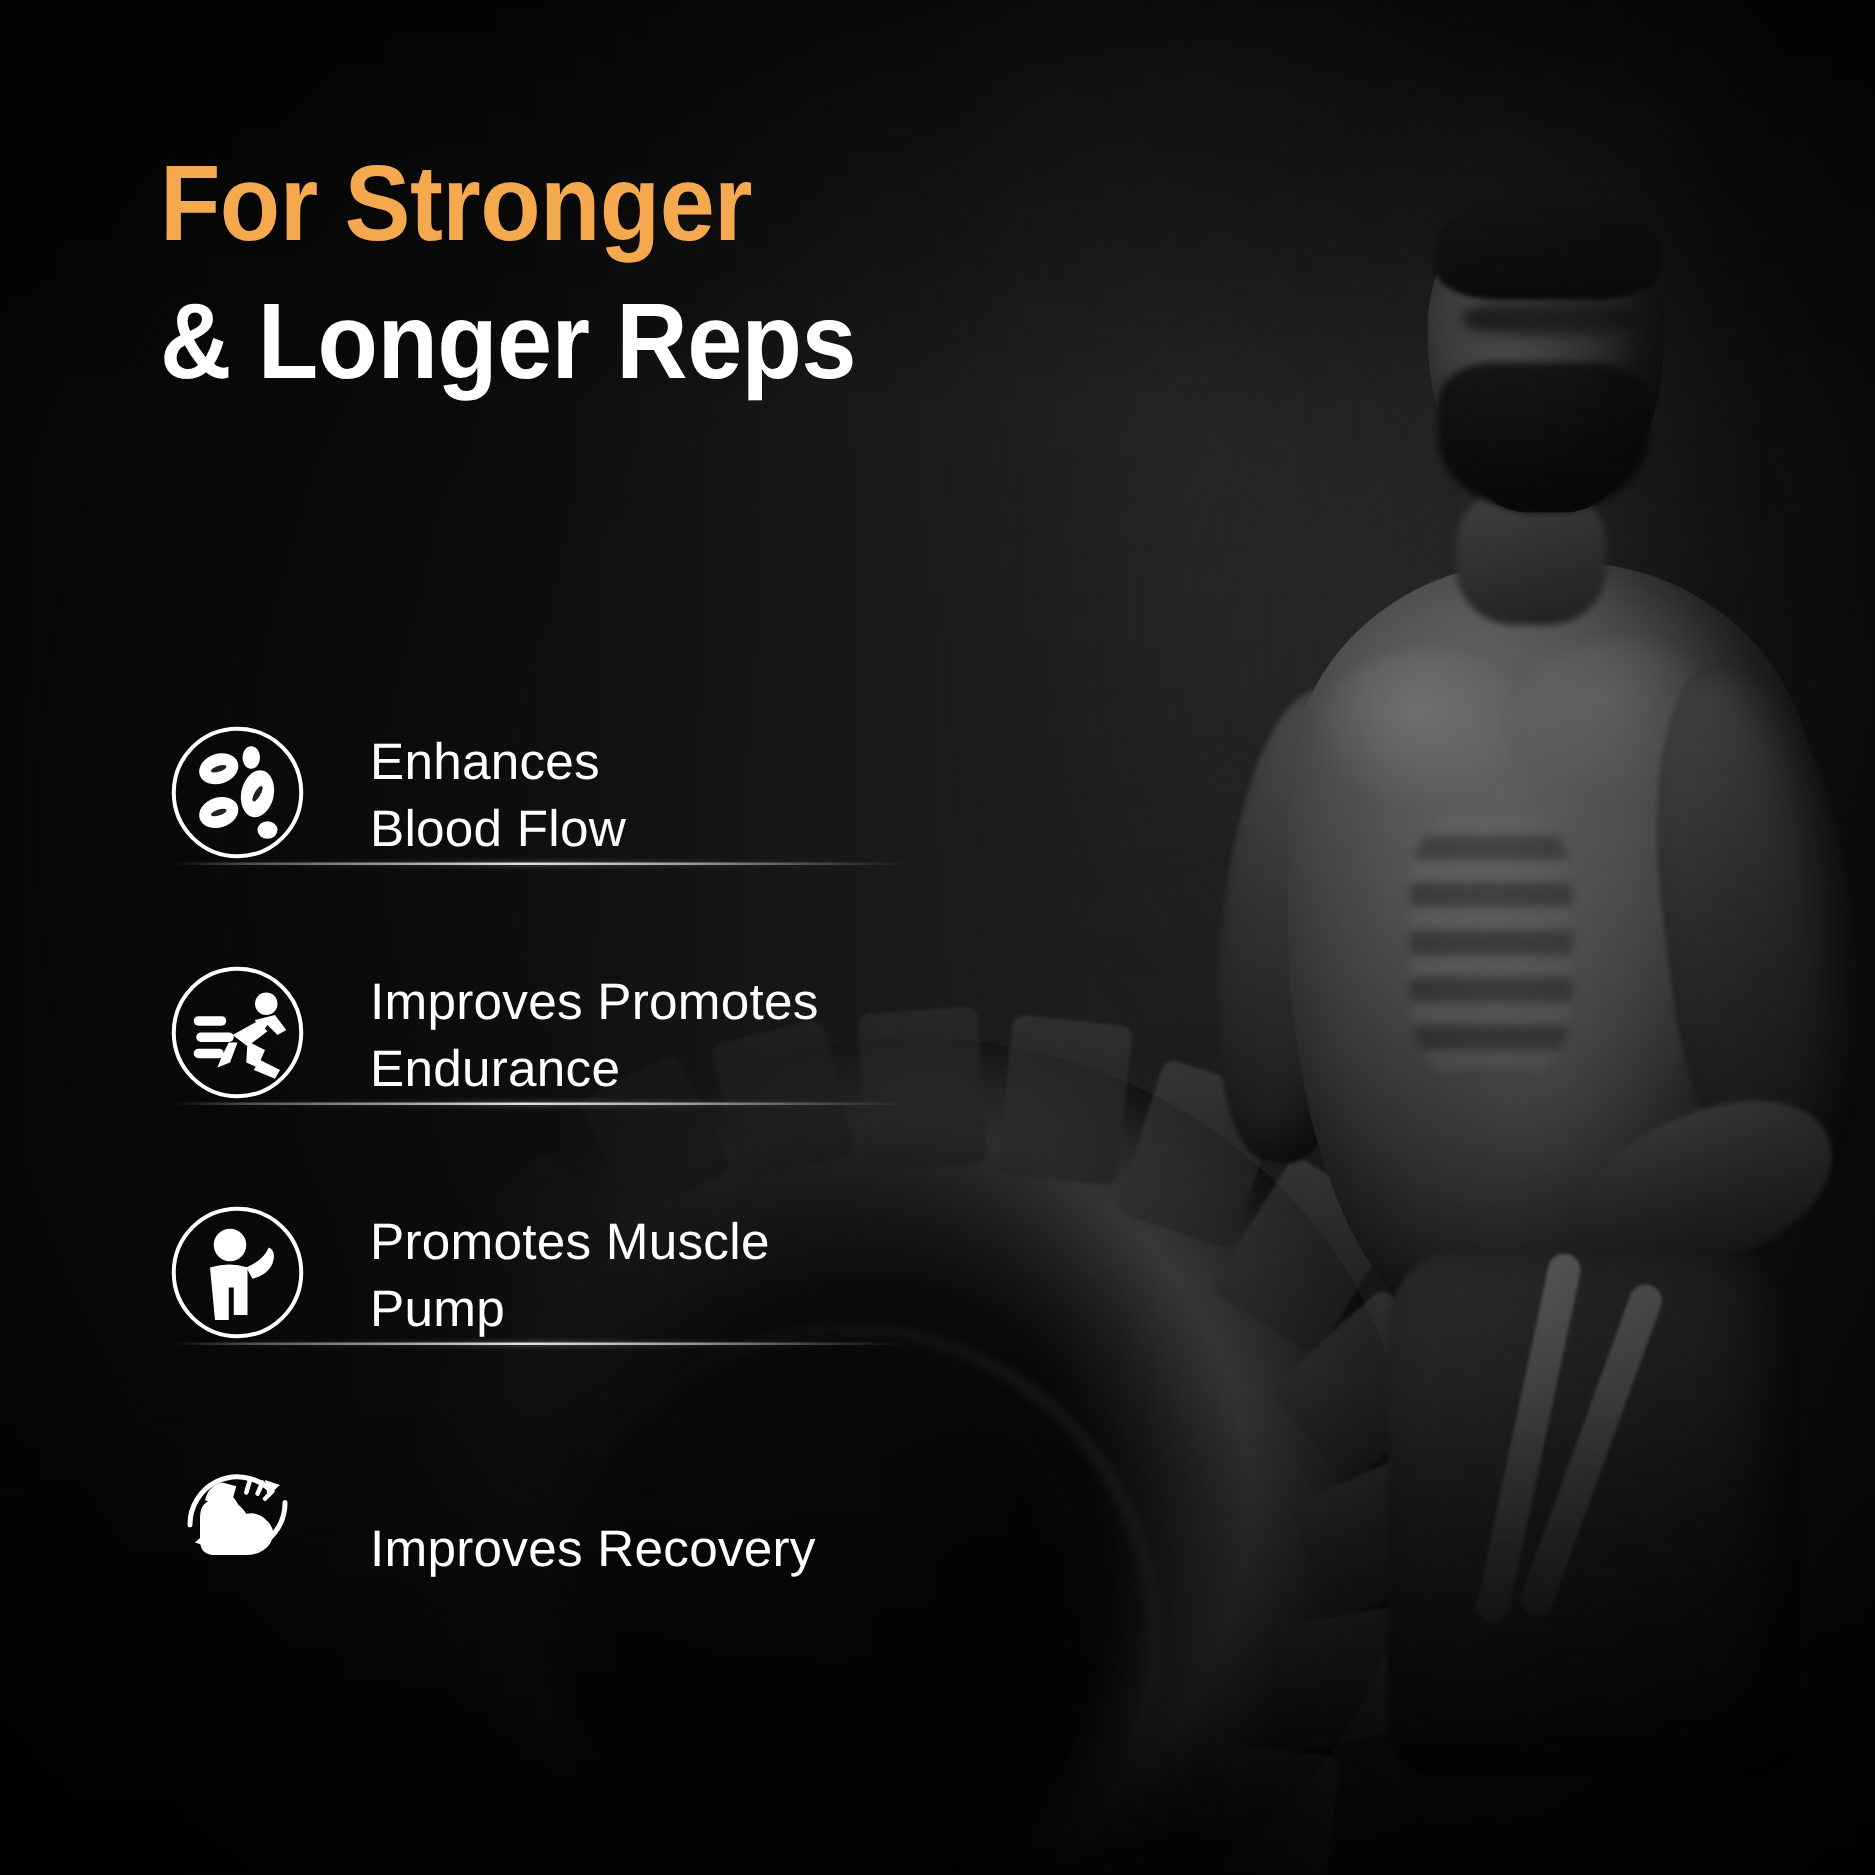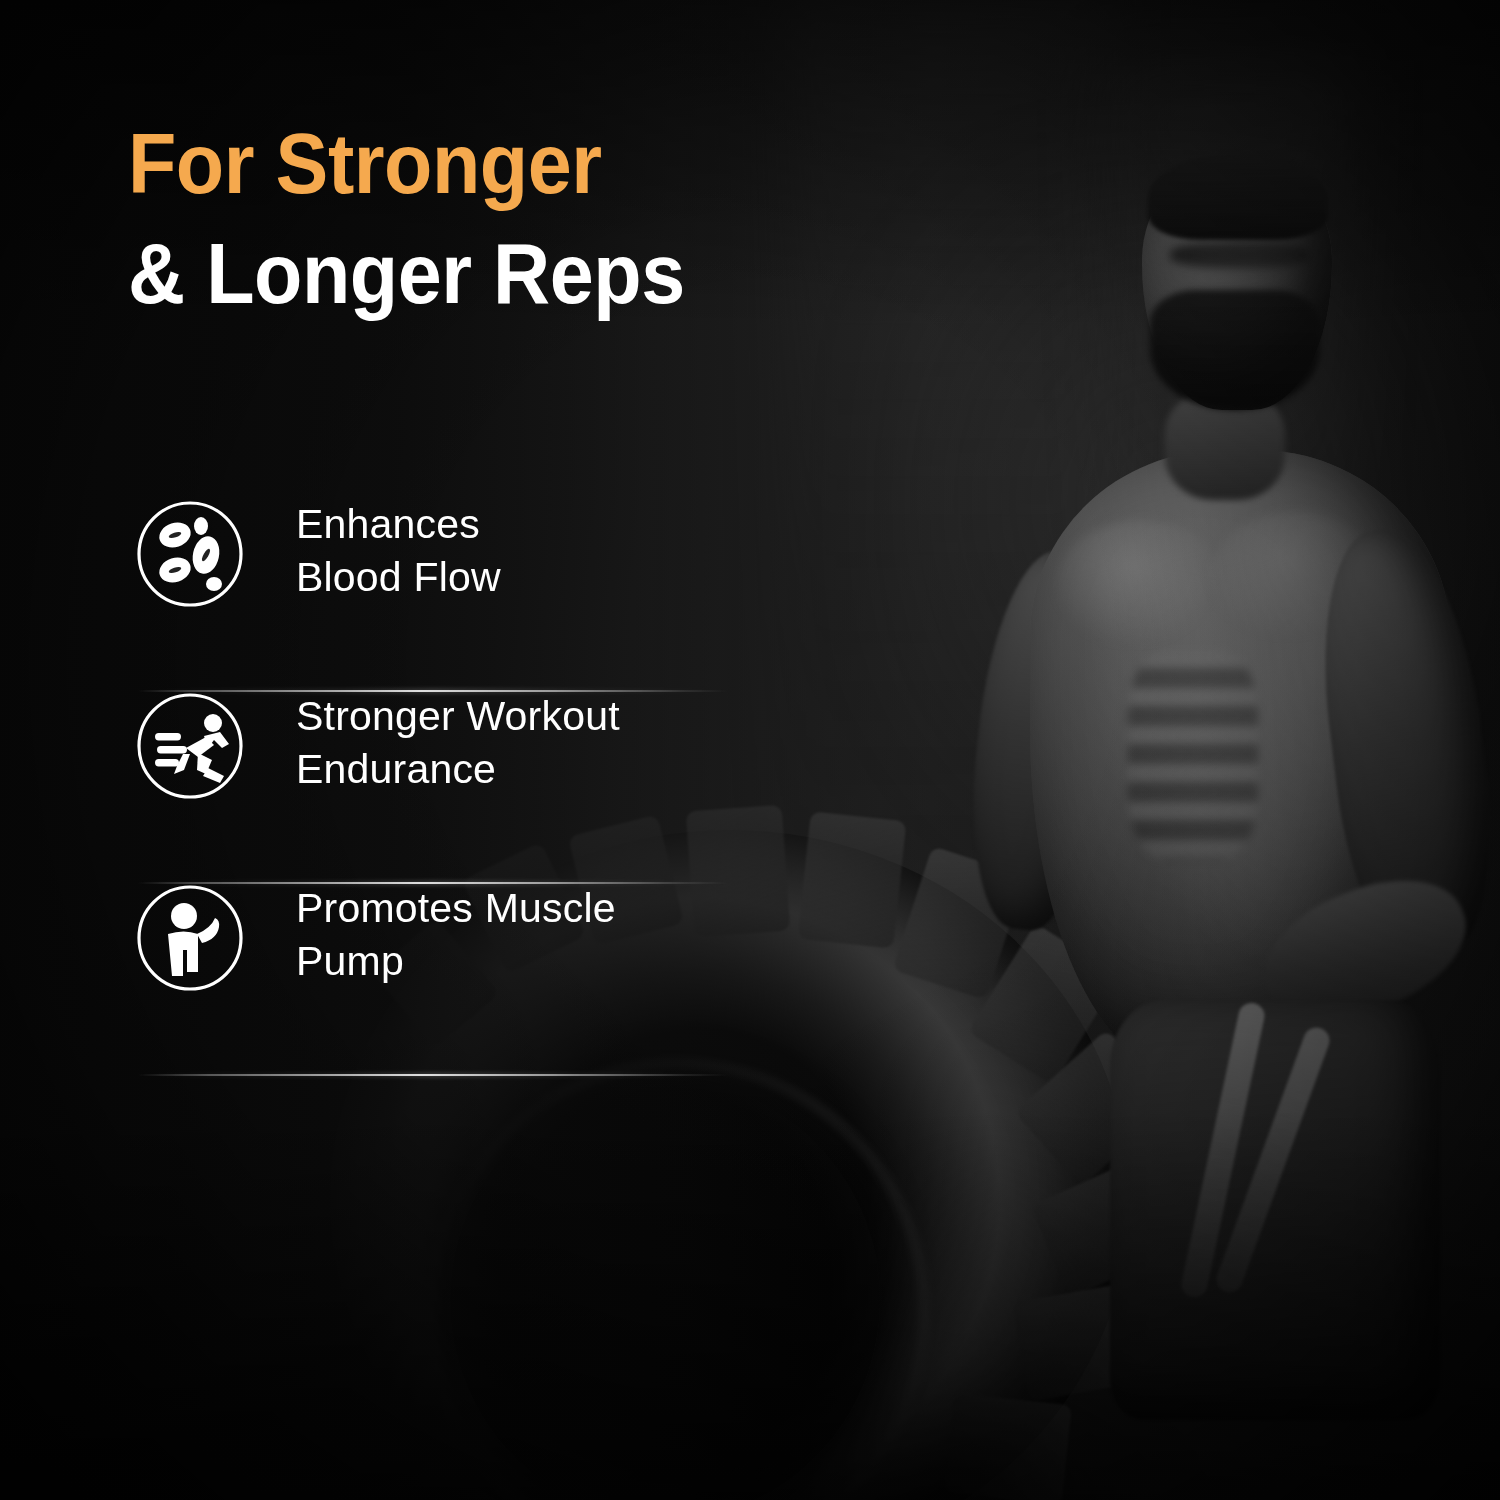--- a/index.html
+++ b/index.html
@@ -274,21 +274,21 @@
 
   .benefits {
     position: absolute;
     left: 0;
     top: 498px;
     width: 860px;
   }
   .benefit-row {
     position: relative;
     display: flex;
-    align-items: flex-start;
+    align-items: flex-end;
     height: 192px;
     padding-left: 134px;
   }
   .benefit-icon {
     flex: 0 0 auto;
     width: 112px;
     height: 112px;
     position: relative;
   }
   .benefit-icon svg { display: block; width: 112px; height: 112px; }
@@ -421,21 +421,21 @@
               <rect x="21" y="69" width="24" height="7.5" rx="3.7"></rect>
               <circle cx="79" cy="33" r="9"></circle>
               <path d="M70 46 L86 42 L95 54 L88 58 L80 50 L74 58 Z"></path>
               <path d="M52 58 L72 47 L80 55 L64 67 Z"></path>
               <path d="M64 63 L78 70 L72 84 L63 80 Z"></path>
               <path d="M74 78 L90 86 L86 93 L69 86 Z"></path>
               <path d="M56 64 L50 80 L40 84 L43 76 L49 64 Z"></path>
             </g>
           </svg>
         </div>
-        <div class="benefit-label">Stronger Workout
+        <div class="benefit-label">Improves Promotes
 Endurance</div>
       </div>
 
       <div class="divider" style="top:384px;"></div>
 
       <div class="benefit-row">
         <div class="benefit-icon">
           <svg viewBox="0 0 112 112" xmlns="http://www.w3.org/2000/svg">
             <circle cx="56" cy="56" r="51" fill="none" stroke="#ffffff" stroke-width="3.2"></circle>
             <g fill="#ffffff">
@@ -444,16 +444,39 @@
               <path d="M63 52 q14 -6 18 -16 q5 2 4 9 q-2 12 -17 16 z"></path>
             </g>
           </svg>
         </div>
         <div class="benefit-label">Promotes Muscle
 Pump</div>
       </div>
 
       <div class="divider" style="top:576px;"></div>
 
+      <div class="benefit-row">
+        <div class="benefit-icon">
+          <svg viewBox="0 0 112 112" xmlns="http://www.w3.org/2000/svg">
+            <g fill="none" stroke="#ffffff" stroke-width="4" stroke-linecap="round">
+              <path d="M18 66 a38 38 0 0 1 62 -30"></path>
+              <path d="M94 48 a38 38 0 0 1 -62 30"></path>
+            </g>
+            <g fill="#ffffff">
+              <path d="M78 30 l12 4 l-10 9 z"></path>
+              <path d="M34 84 l-12 -4 l10 -9 z"></path>
+              <path d="M30 46 q3 -12 14 -14 l11 3 l-3 11 q-6 1 -8 7 z"></path>
+              <path d="M26 60 q0 -14 14 -15 q16 0 23 12 q10 -2 17 6 q8 8 2 18 q-6 9 -20 9 l-26 0 q-10 -1 -10 -12 z"></path>
+              <rect x="40" y="46" width="16" height="10" rx="3" transform="rotate(-34 48 51)"></rect>
+            </g>
+            <g stroke="#ffffff" stroke-width="3.6" stroke-linecap="round">
+              <line x1="66" y1="30" x2="63" y2="40"></line>
+              <line x1="76" y1="32" x2="72" y2="41"></line>
+              <line x1="84" y1="39" x2="78" y2="45"></line>
+            </g>
+          </svg>
+        </div>
+        <div class="benefit-label">Improves Recovery</div>
+      </div>
 
     </div>
   </div>
 </div>
 
 </body></html>

